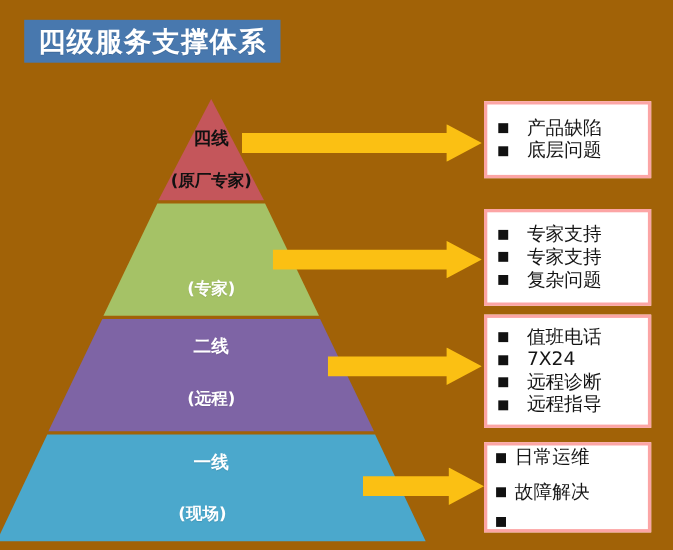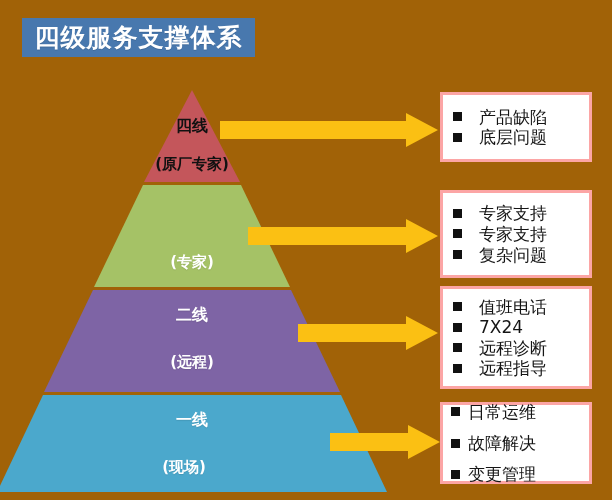--- a/index.html
+++ b/index.html
@@ -199,18 +199,17 @@
       <li>
         <span class="bullet"></span>
         <span>日常运维</span>
       </li>
       <li>
         <span class="bullet"></span>
         <span>故障解决</span>
       </li>
       <li>
         <span class="bullet"></span>
-        <span>变更管理</span>
       </li>
     </ul>
   </div>
 
 </div>
 
 </body></html>

